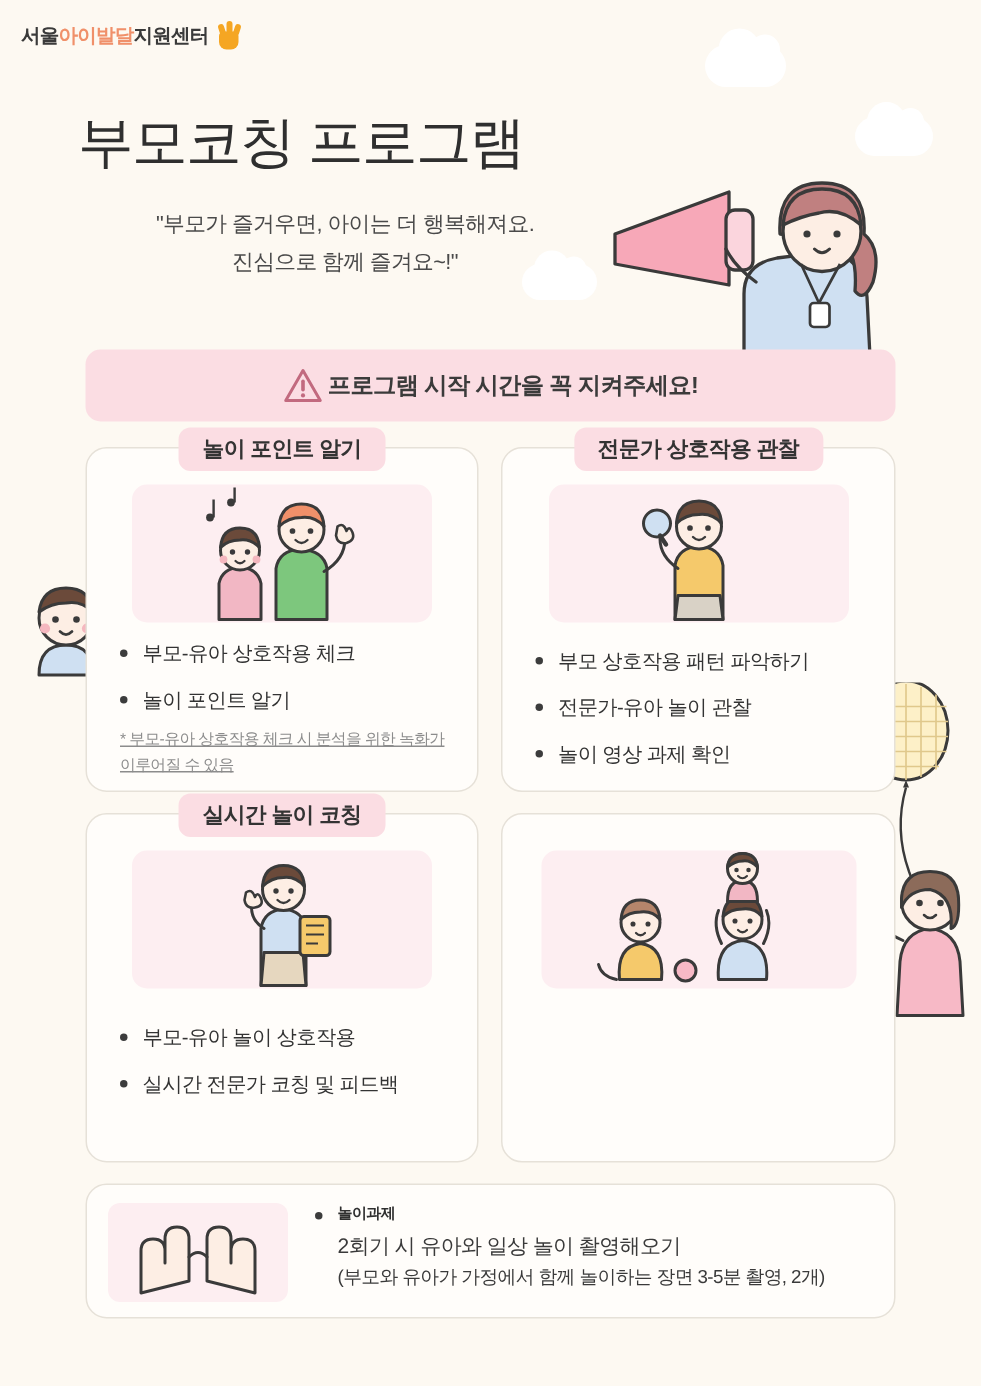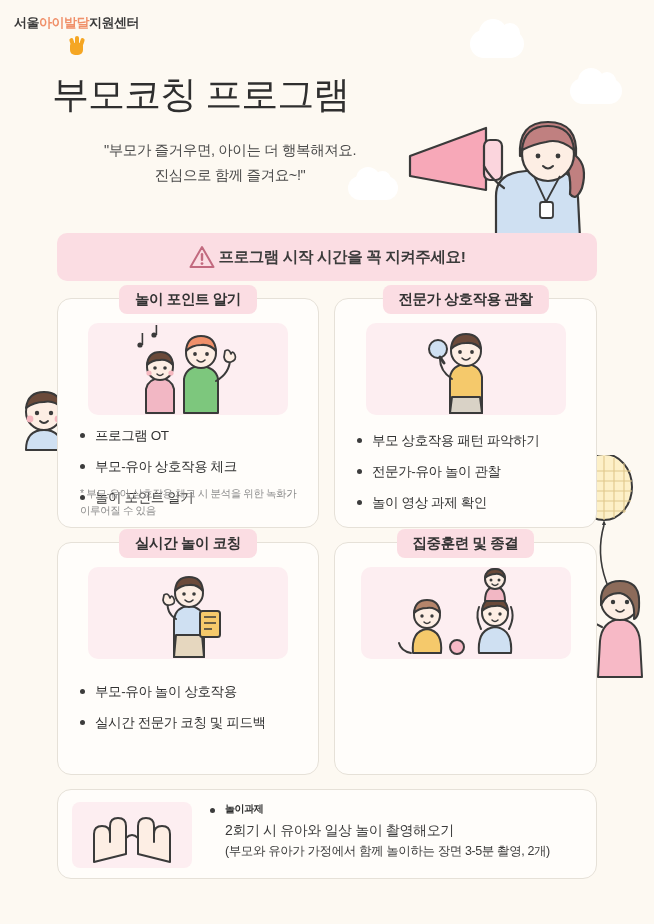--- a/index.html
+++ b/index.html
@@ -23,21 +23,20 @@
   }
 
   
   .logo {
     position: absolute;
     top: 14px;
     left: 14px;
     display: flex;
     align-items: center;
     gap: 4px;
-    flex-direction: column;
   }
   .logo-text {
     font-size: 13px;
     font-weight: bold;
     color: #3a3a3a;
     letter-spacing: -0.5px;
   }
   .logo-text .hl {
     color: #f0906a;
   }
@@ -209,20 +208,21 @@
     background: #3c3c3c;
   }
   .footnote {
     position: absolute;
     left: 22px;
     right: 12px;
     font-size: 10.5px;
     color: #8c8c8c;
     line-height: 1.6;
     letter-spacing: -0.4px;
+    text-decoration: underline;
   }
 
   
   .card-5 {
     position: absolute;
     top: 789px;
     left: 57px;
     width: 540px;
     height: 90px;
     background: #fffdfa;
@@ -415,21 +415,20 @@
 
         <g fill="#3a3a3a">
           <circle cx="52" cy="22" r="2.6"></circle>
             <rect x="53.6" y="10" width="1.6" height="12"></rect>
           <circle cx="66" cy="12" r="2.6"></circle>
             <rect x="67.6" y="2" width="1.6" height="10"></rect>
         </g>
       </svg>
     </div>
     <ul class="bullets" style="top: 128px;">
-      <li>프로그램  OT</li>
       <li>부모-유아 상호작용 체크</li>
       <li>놀이 포인트 알기</li>
     </ul>
     <div class="footnote" style="top: 186px;">
       <div>* 부모-유아 상호작용 체크 시 분석을 위한 녹화가</div>
       <div>이루어질 수 있음</div>
     </div>
   </div>
 
   <div class="card card-2">
@@ -472,21 +471,20 @@
         <path d="M76 28 q4 -3 6 3 q2 -4 4 1 q2 5 -4 6 q-6 1 -7 -5 z" fill="#fdeee4" stroke="#3a3a3a" stroke-width="1.7" stroke-linejoin="round"></path>
       </svg>
     </div>
     <ul class="bullets" style="top: 140px;">
       <li>부모-유아 놀이 상호작용</li>
       <li>실시간 전문가 코칭 및 피드백</li>
     </ul>
   </div>
 
   <div class="card card-4">
-    <div class="card-title">집중훈련 및 종결</div>
     <div class="illus wide">
       <svg width="210" height="92" viewBox="0 0 210 92">
 
         <path d="M52 86 Q50 64 66 62 Q82 64 80 86 Z" fill="#f5c96b" stroke="#3a3a3a" stroke-width="2" stroke-linejoin="round"></path>
         <circle cx="66" cy="48" r="13" fill="#fdeee4" stroke="#3a3a3a" stroke-width="2"></circle>
         <path d="M53 46 Q54 33 66 33 Q78 33 79 46 Q74 40 66 41 Q58 41 53 46 Z" fill="#b5856b" stroke="#3a3a3a" stroke-width="2" stroke-linejoin="round"></path>
         <circle cx="61" cy="49" r="1.7" fill="#3a3a3a"></circle>
         <circle cx="71" cy="49" r="1.7" fill="#3a3a3a"></circle>
         <path d="M63 55 Q66 58 69 55" fill="none" stroke="#3a3a3a" stroke-width="1.5" stroke-linecap="round"></path>
         <path d="M50 86 Q40 84 38 76" fill="none" stroke="#3a3a3a" stroke-width="2" stroke-linecap="round"></path>

